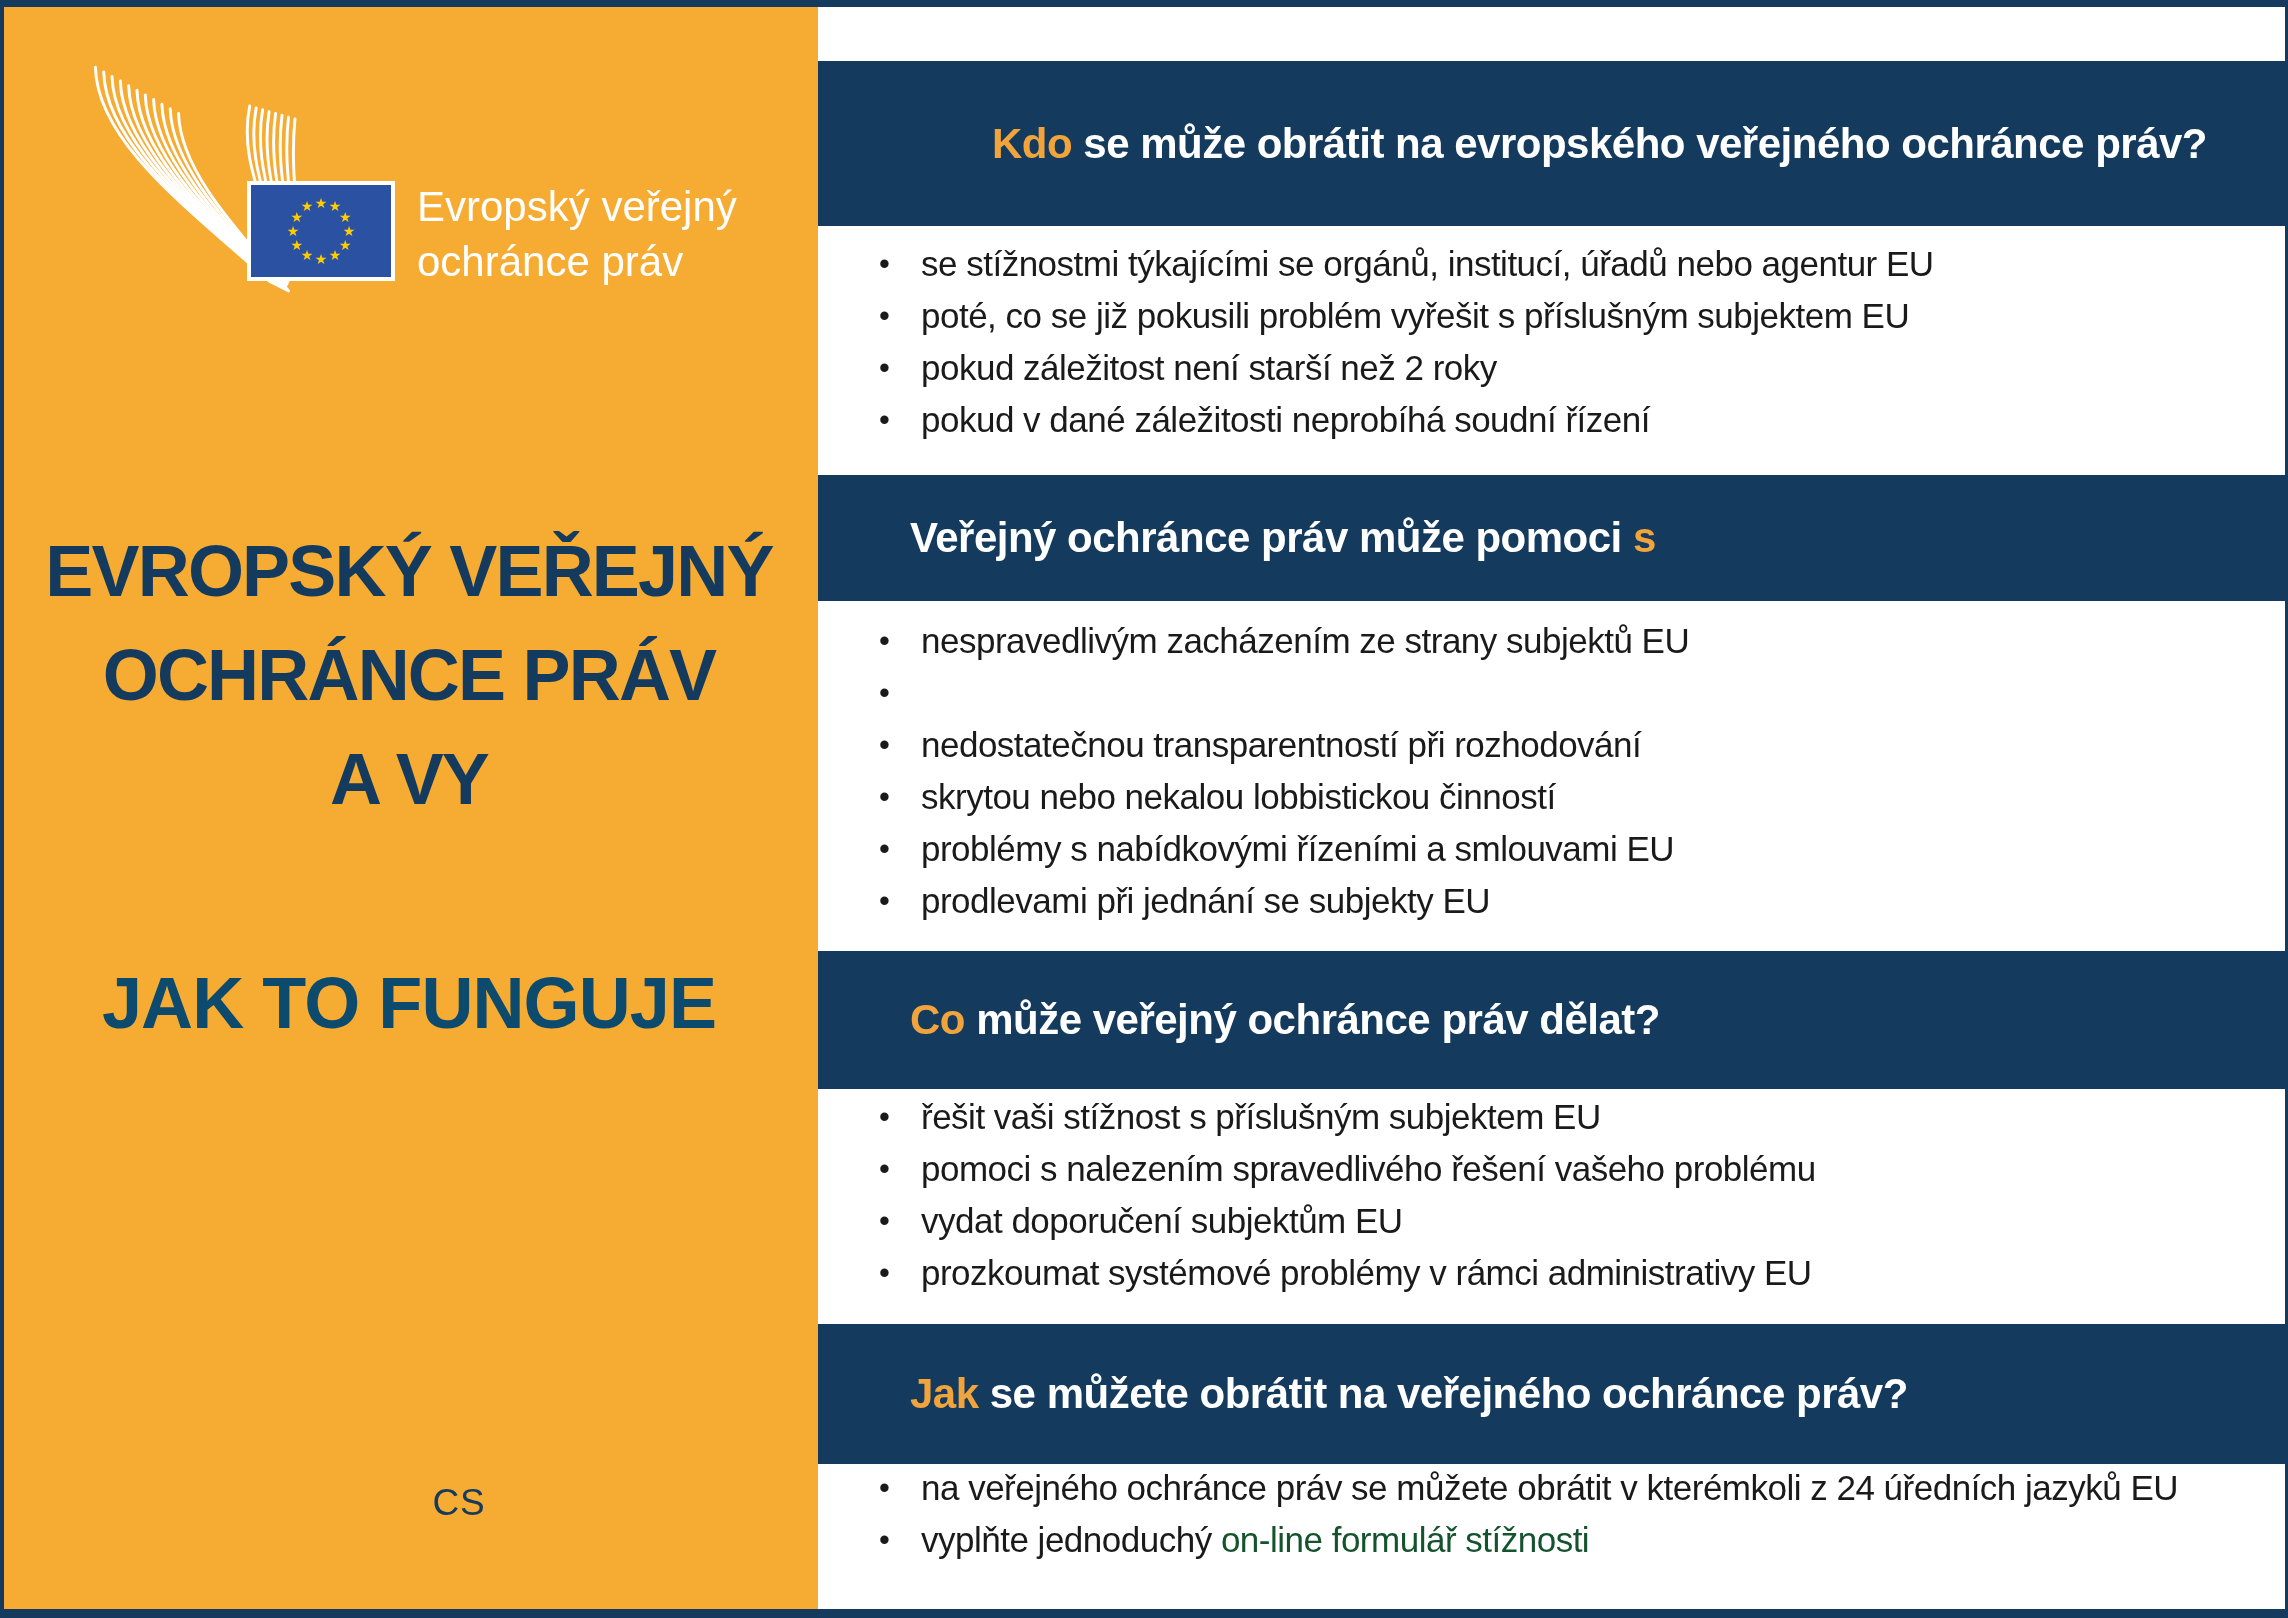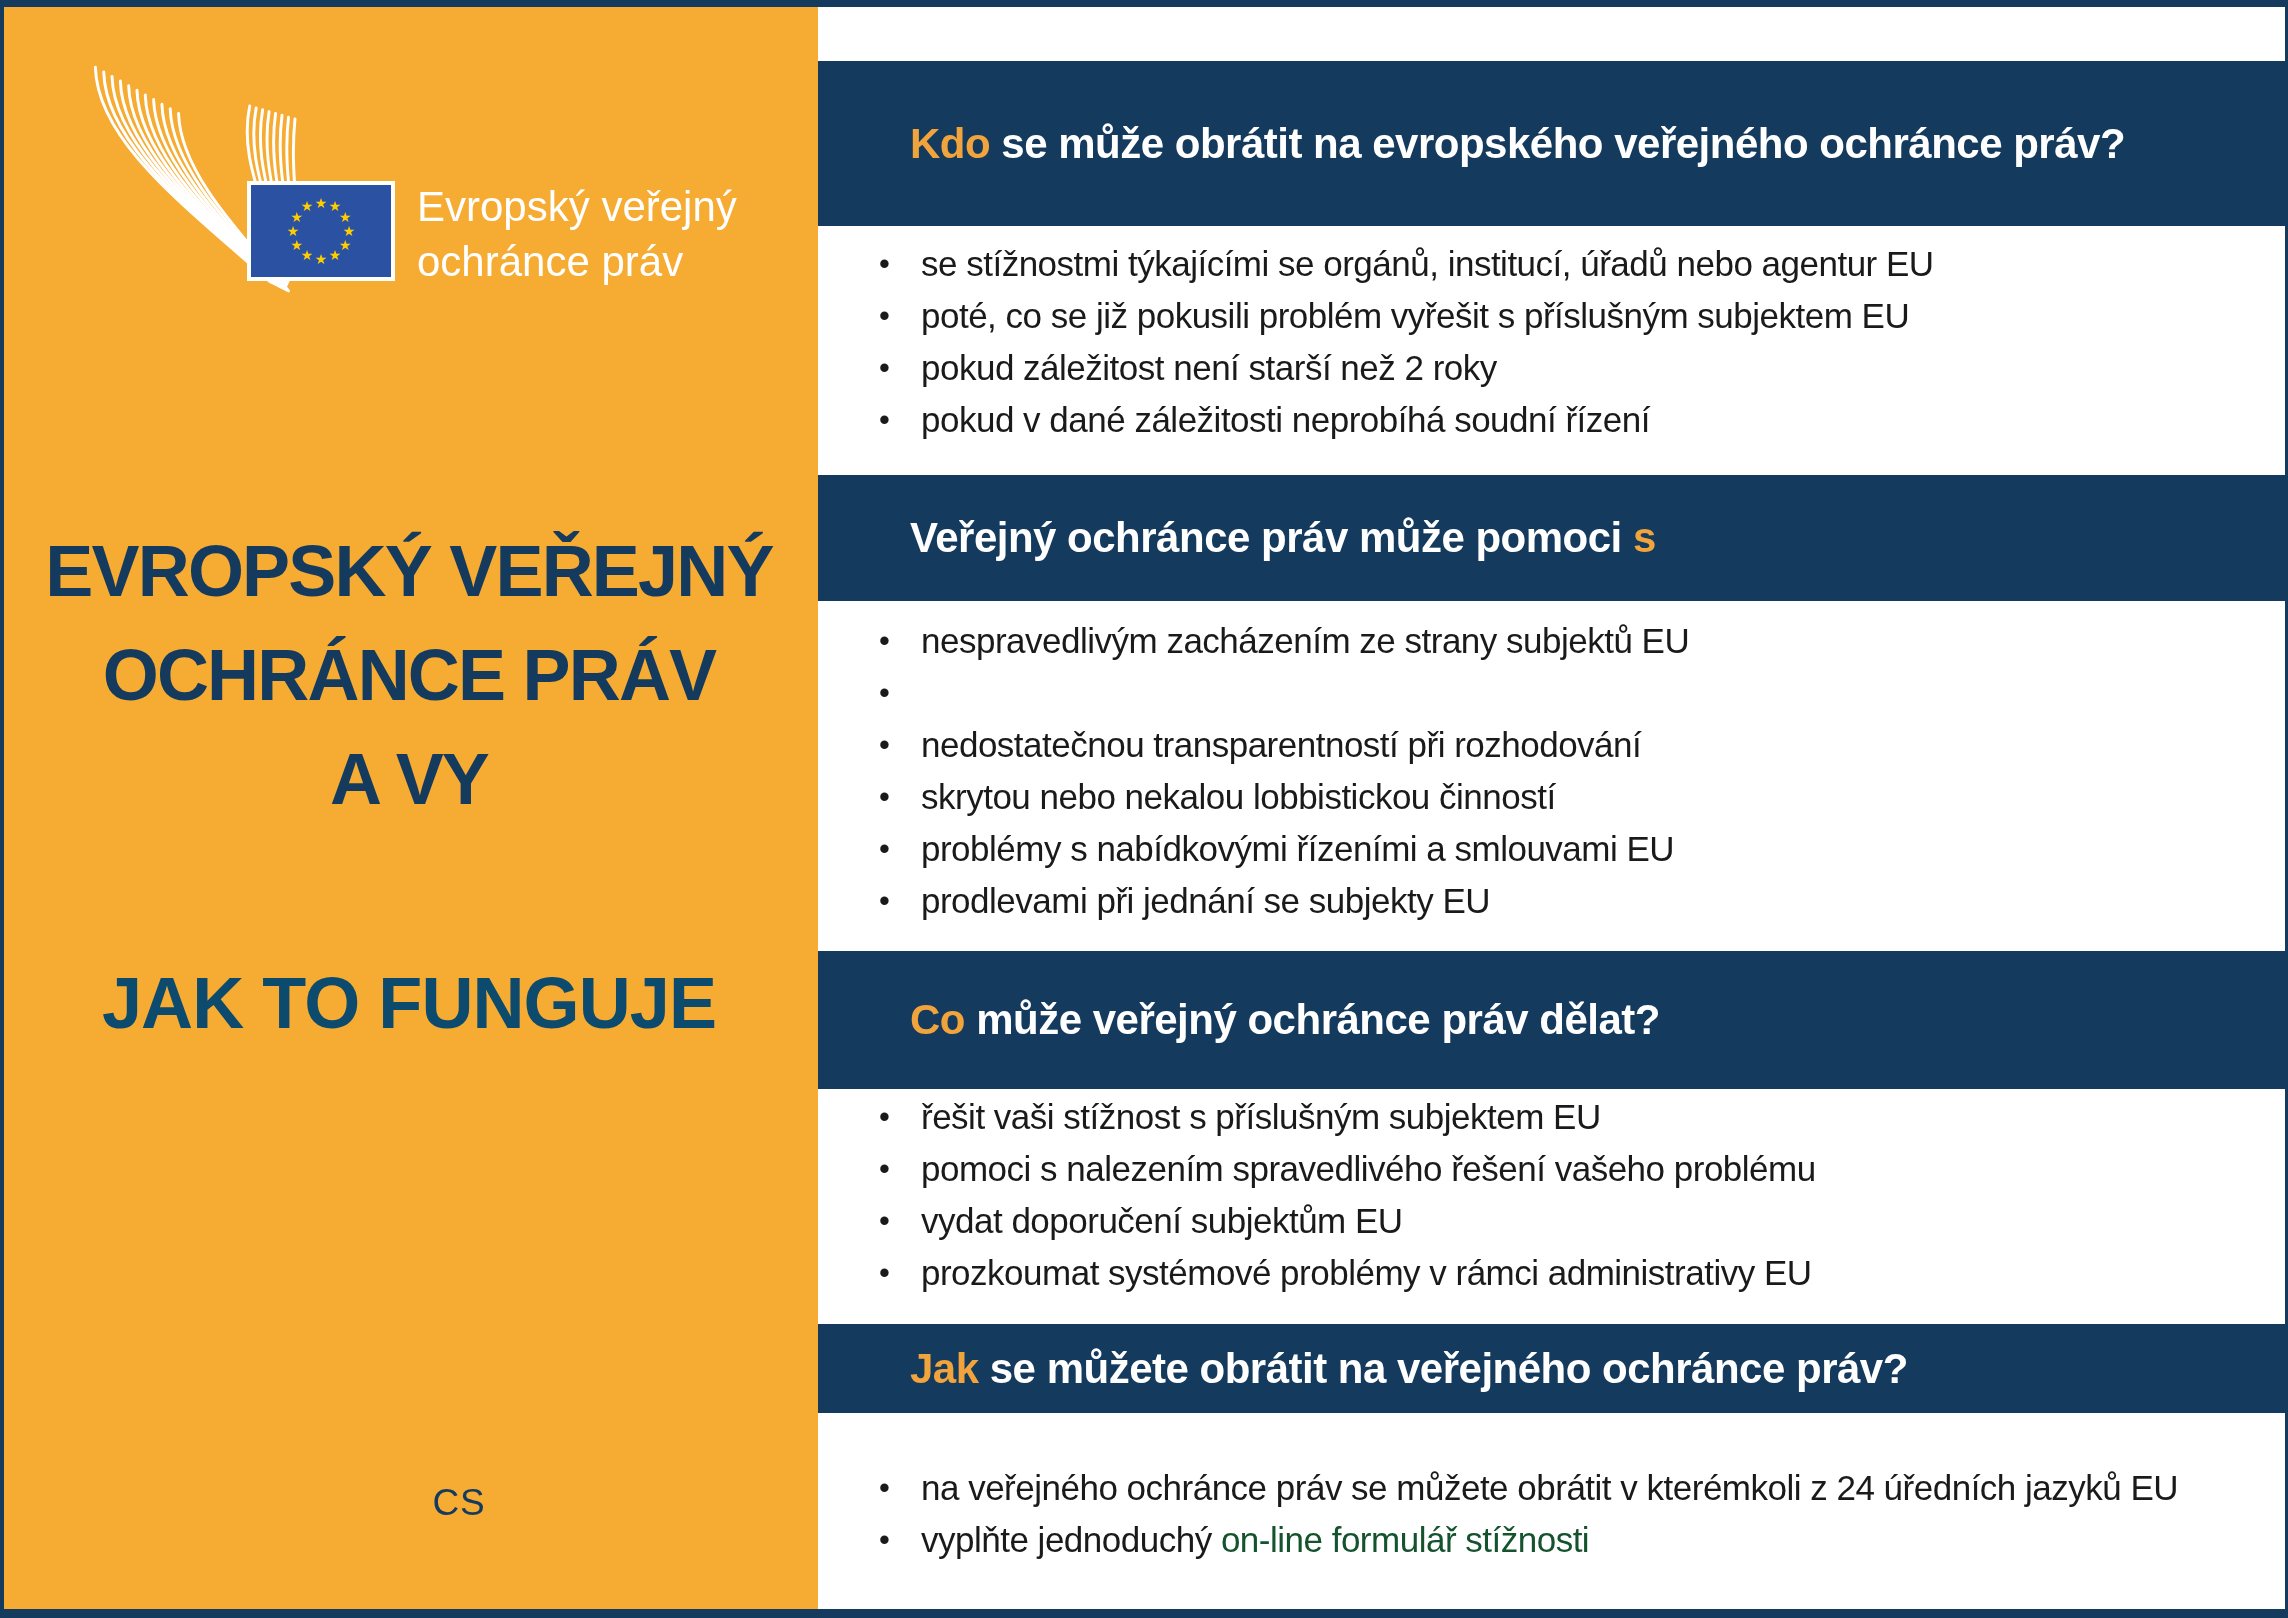--- a/index.html
+++ b/index.html
@@ -44,24 +44,24 @@
 
   
   .content{position:absolute;left:818px;top:0;width:1471px;height:1619px;background:#ffffff;}
   .bar{
     position:absolute;left:0;width:1471px;background:#143A5E;color:#ffffff;
     display:flex;flex-direction:column;justify-content:center;
     padding-left:92px;box-sizing:border-box;
     font-size:42px;font-weight:700;letter-spacing:-0.5px;white-space:nowrap;
   }
   .bar .hl{color:#F2A43C;}
-  .bar1{top:61px;height:165px;line-height:74px;}
+  .bar1{top:61px;height:165px;line-height:74px;text-align:center;}
   .bar2{top:475px;height:126px;}
   .bar3{top:951px;height:138px;}
-  .bar4{top:1324px;height:89px;}
+  .bar4{top:1324px;height:140px;}
 
   ul.bullets{
     position:absolute;left:0;margin:0;padding:0;list-style:none;width:1471px;
   }
   ul.bullets li{
     position:relative;padding-left:103px;line-height:52px;height:52px;
     font-size:35px;letter-spacing:-0.5px;color:#1A1A1A;white-space:nowrap;
   }
   ul.bullets li .dot{
     position:absolute;left:61px;top:0;line-height:52px;font-size:31px;color:#1A1A1A;

